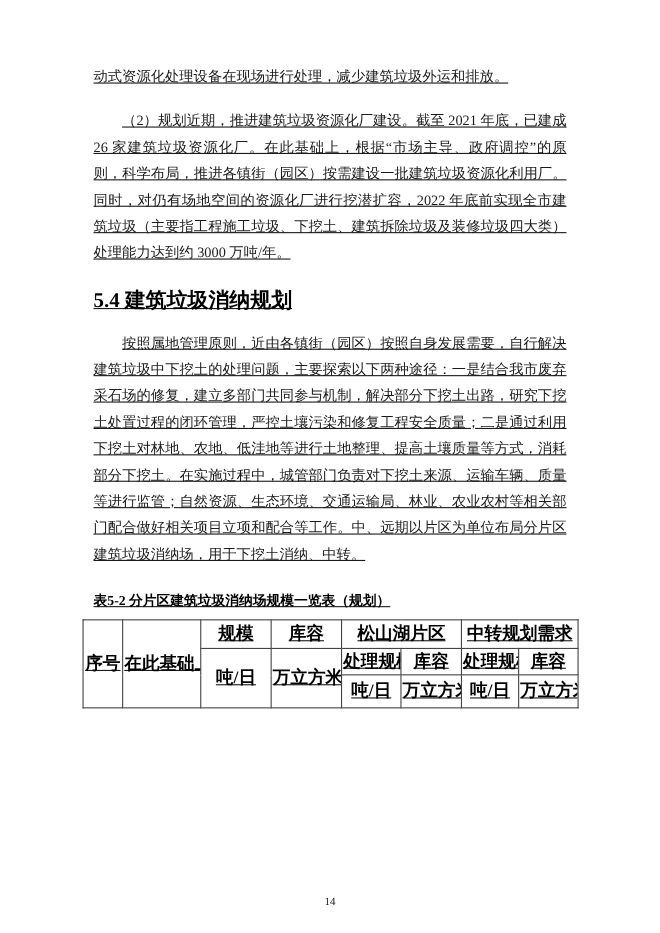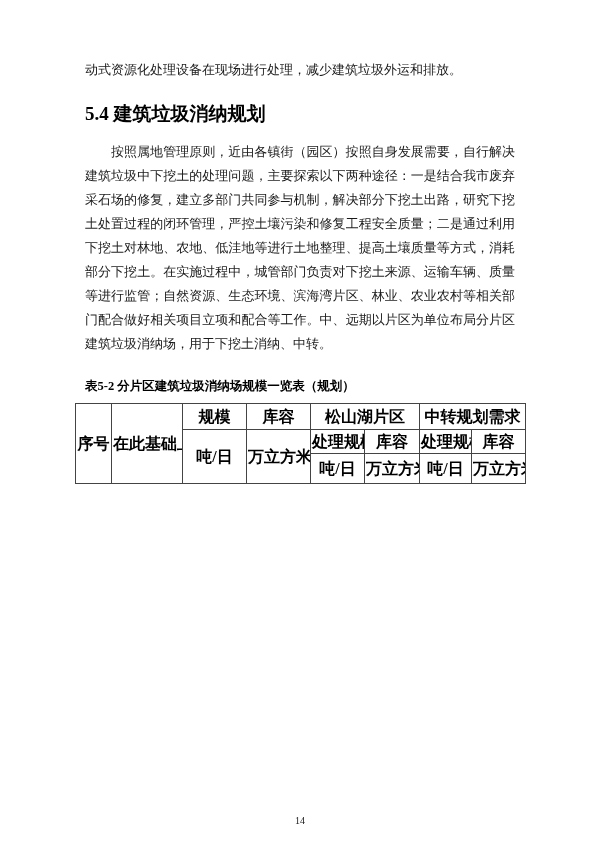--- a/index.html
+++ b/index.html
@@ -7,21 +7,21 @@
   .page {
     position: relative;
     width: 600px;
     height: 848px;
     margin: 0 auto;
     background: #ffffff;
     font-family: "Liberation Serif", "DejaVu Serif", serif;
     color: #1a1a1a;
     overflow: hidden;
   }
-  .content { padding: 58px 85px 12px 85px; }
+  .content { padding: 58px 85px 12px 85px; text-decoration: underline; }
   .para {
     font-size: 13px;
     line-height: 24px;
     text-align: justify;
     text-indent: 2em;
     margin-bottom: 16px;
   }
   .para.continuation { text-indent: 0; }
   .section-heading {
     font-size: 19px;
@@ -69,24 +69,25 @@
     color: #1a1a1a;
   }
 </style>
 </head>
 <body>
 
 <div class="page">
   <div class="content">
 
     <p class="para continuation">动式资源化处理设备在现场进行处理，减少建筑垃圾外运和排放。</p>
+    <p class="para">（2）规划近期，推进建筑垃圾资源化厂建设。截至 2021 年底，已建成 26 家建筑垃圾资源化厂。在此基础上，根据“市场主导、政府调控”的原则，科学布局，推进各镇街（园区）按需建设一批建筑垃圾资源化利用厂。同时，对仍有场地空间的资源化厂进行挖潜扩容，2022 年底前实现全市建筑垃圾（主要指工程施工垃圾、下挖土、建筑拆除垃圾及装修垃圾四大类）处理能力达到约 3000 万吨/年。</p>
 
     <h2 class="section-heading">5.4 建筑垃圾消纳规划</h2>
 
-    <p class="para">按照属地管理原则，近由各镇街（园区）按照自身发展需要，自行解决建筑垃圾中下挖土的处理问题，主要探索以下两种途径：一是结合我市废弃采石场的修复，建立多部门共同参与机制，解决部分下挖土出路，研究下挖土处置过程的闭环管理，严控土壤污染和修复工程安全质量；二是通过利用下挖土对林地、农地、低洼地等进行土地整理、提高土壤质量等方式，消耗部分下挖土。在实施过程中，城管部门负责对下挖土来源、运输车辆、质量等进行监管；自然资源、生态环境、滨海湾片区、林业、农业农村等相关部门配合做好相关项目立项和配合等工作。中、远期以片区为单位布局分片区建筑垃圾消纳场，用于下挖土消纳、中转。</p>
+    <p class="para">按照属地管理原则，近由各镇街（园区）按照自身发展需要，自行解决建筑垃圾中下挖土的处理问题，主要探索以下两种途径：一是结合我市废弃采石场的修复，建立多部门共同参与机制，解决部分下挖土出路，研究下挖土处置过程的闭环管理，严控土壤污染和修复工程安全质量；二是通过利用下挖土对林地、农地、低洼地等进行土地整理、提高土壤质量等方式，消耗部分下挖土。在实施过程中，城管部门负责对下挖土来源、运输车辆、质量等进行监管；自然资源、生态环境、交通运输局、林业、农业农村等相关部门配合做好相关项目立项和配合等工作。中、远期以片区为单位布局分片区建筑垃圾消纳场，用于下挖土消纳、中转。</p>
 
     <p class="table-caption">表5-2 分片区建筑垃圾消纳场规模一览表（规划）</p>
 
     <table class="data-table">
       <colgroup>
         <col style="width:36px">
         <col style="width:71px">
         <col style="width:64px">
         <col style="width:64px">
         <col style="width:54px">

